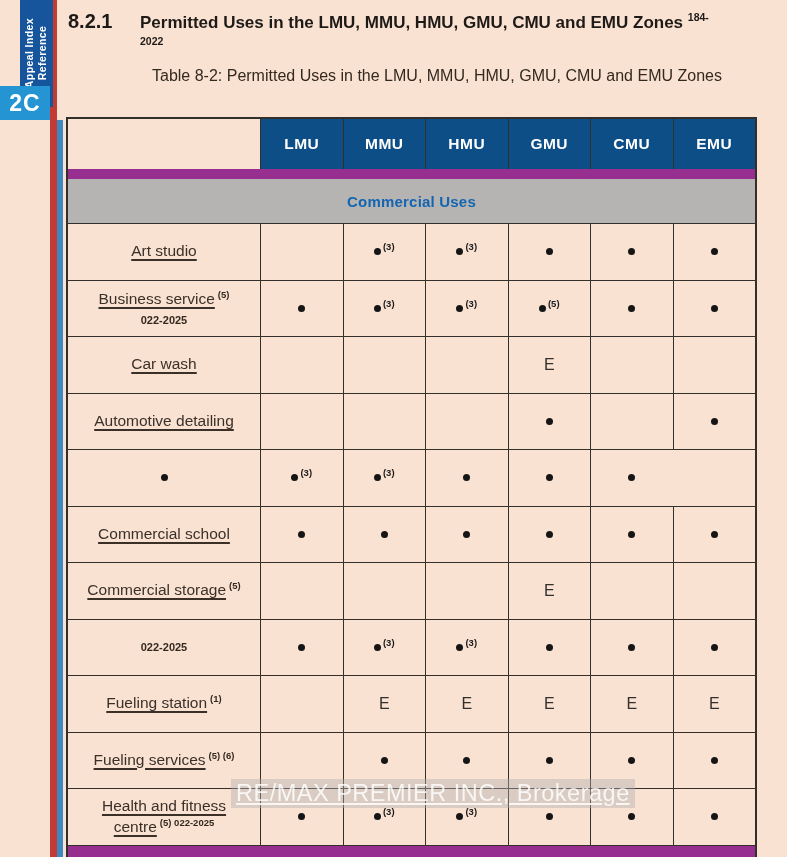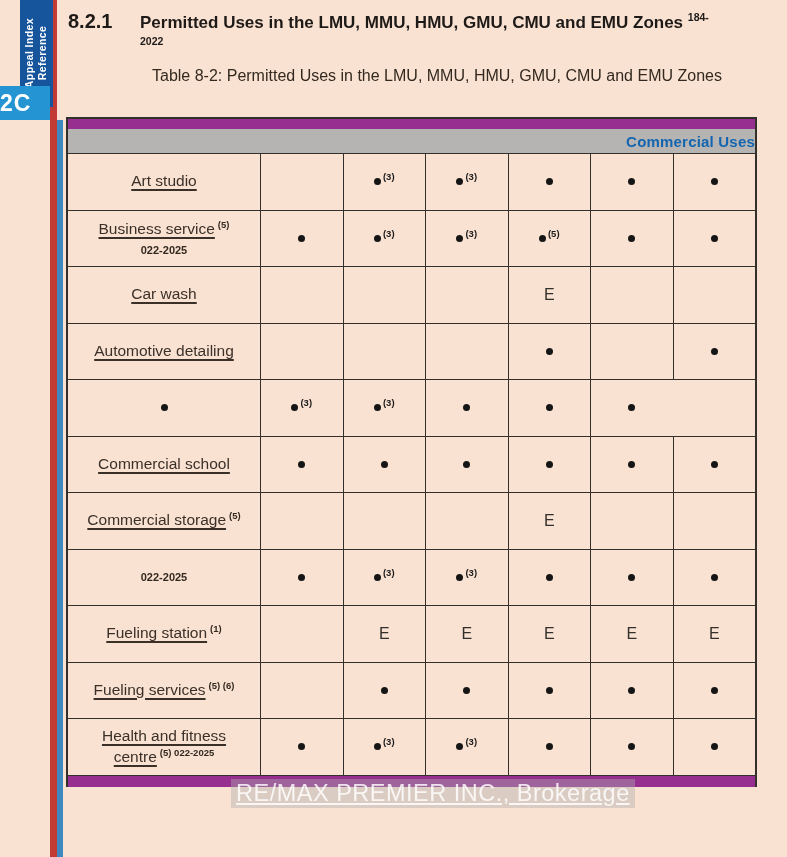--- a/index.html
+++ b/index.html
@@ -23,21 +23,21 @@
     z-index: 2;
   }
   .appeal-tab .vtext {
     writing-mode: vertical-rl; transform: rotate(180deg);
     font-size: 10.5px; font-weight: 600; line-height: 1.25;
     letter-spacing: 0.4px; text-align: center; white-space: pre-line;
   }
   .tab-2c {
     left: 0; top: 86px; width: 50px; height: 34px;
     background: #2594D2; color: #fff;
-    display: flex; align-items: center; justify-content: flex-start;
+    display: flex; align-items: center; justify-content: center;
     font-size: 23px; font-weight: bold; letter-spacing: 1px;
     z-index: 3;
   }
 
   
   .h-num { left: 68px; top: 10px; font-size: 20px; font-weight: bold; color: #1E1A17; }
   .h-title {
     left: 140px; top: 10px; width: 578px;
     font-size: 17px; font-weight: bold; line-height: 1.4; color: #1E1A17;
   }
@@ -53,22 +53,22 @@
   .grid7 { display: grid; grid-template-columns: 192px repeat(6, 1fr); }
   .head-row { height: 50px; }
   .hcell {
     display: flex; align-items: center; justify-content: center;
     border-left: 1.5px solid #33302C;
   }
   .hcell:first-child { border-left: none; background: #FAE2D3; }
   .hcell.zone { background: #0D4E87; color: #fff; font-weight: bold; font-size: 15.5px; letter-spacing: 0.5px; }
   .purple-top { height: 10px; background: #962F90; }
   .section-row {
-    height: 24px; background: #B5B4B3;
-    display: flex; align-items: center; justify-content: flex-end;
+    height: 44px; background: #B5B4B3;
+    display: flex; align-items: center; justify-content: center;
     color: #1465B0; font-weight: bold; font-size: 15px; letter-spacing: 0.2px;
   }
   .trow { height: 56.5px; border-top: 1.5px solid #33302C; }
   .tcell {
     display: flex; align-items: center; justify-content: center;
     border-left: 1.5px solid #33302C; gap: 2px;
   }
   .tcell:first-child { border-left: none; }
   .label-cell {
     flex-direction: column; padding: 2px 8px; text-align: center;
@@ -109,20 +109,30 @@
 </div>
 
 <div class="abs h-num">8.2.1</div>
 <div class="abs h-title">
   <span>Permitted Uses in the LMU, MMU, HMU, GMU, CMU and EMU Zones</span>
   <sup>184-2022</sup>
 </div>
 <div class="abs t-caption">Table 8-2: Permitted Uses in the LMU, MMU, HMU, GMU, CMU and EMU Zones</div>
 
 <div class="abs ptable">
+  <div class="grid7 head-row">
+    <div class="hcell"></div>
+
+  <div class="hcell zone">LMU</div>
+      <div class="hcell zone">MMU</div>
+      <div class="hcell zone">HMU</div>
+      <div class="hcell zone">GMU</div>
+      <div class="hcell zone">CMU</div>
+      <div class="hcell zone">EMU</div>
+    </div>
   <div class="purple-top"></div>
   <div class="section-row">
     <span>Commercial Uses</span>
   </div>
   <div>
       <div class="grid7 trow">
         <div class="tcell label-cell">
           <div><span class="use-link">Art studio</span></div>
         </div>
         <div class="tcell"></div>

